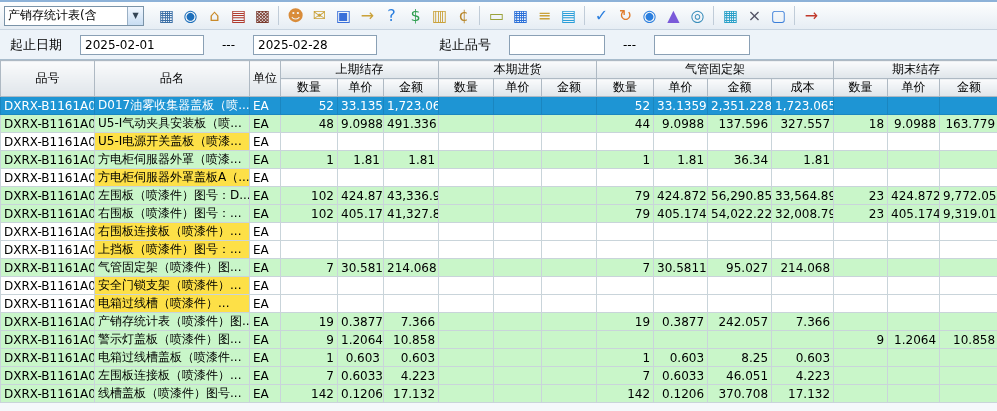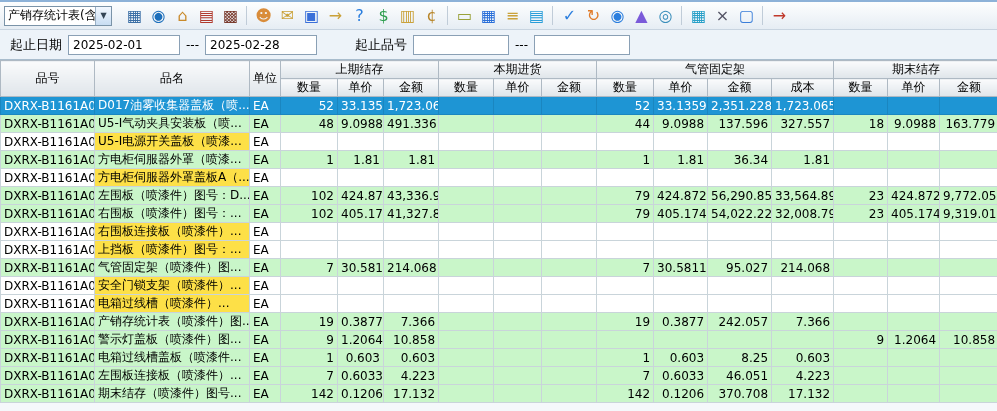--- a/index.html
+++ b/index.html
@@ -2,33 +2,33 @@
 <html><head>
 <meta charset="utf-8">
 <style>
   *{margin:0;padding:0;box-sizing:border-box}
   html,body{width:997px;height:411px;overflow:hidden}
   body{font-family:"DejaVu Sans","Liberation Sans",sans-serif;font-size:12px;background:#f5f8fb}
 
   
   .toolbar{height:30px;display:flex;align-items:center;gap:1px;padding:0 4px;
     background:linear-gradient(#fdfefe,#e6edf4);border-top:2px solid #8db2d8;border-bottom:1px solid #c8d4e0}
-  .combo{width:108px;height:20px;background:#fff;border:1px solid #7a93a8;display:flex;align-items:center;margin-right:10px;cursor:pointer}
+  .combo{width:140px;height:20px;background:#fff;border:1px solid #7a93a8;display:flex;align-items:center;margin-right:10px;cursor:pointer}
   .combo-text{flex:1;padding:0 3px;white-space:nowrap;overflow:hidden;font-size:12px}
   .combo-arrow{width:16px;height:18px;background:linear-gradient(#f2f8ff,#c8ddf2);border-left:1px solid #9ab0c5;
     font-size:8px;display:flex;align-items:center;justify-content:center;color:#345}
   .ticon{width:23px;height:23px;display:inline-flex;align-items:center;justify-content:center;font-size:16px;cursor:pointer;border-radius:2px}
   .tsep{width:8px;height:23px;display:inline-block;position:relative}
   .tsep::after{content:"";position:absolute;left:3px;top:2px;bottom:2px;width:1px;background:#c0ccd8}
 
   
-  .filterbar{height:30px;display:flex;align-items:center;background:#edf3f9;border-bottom:1px solid #a8bccd;padding:0 10px;gap:6px}
+  .filterbar{height:30px;display:flex;align-items:center;background:#edf3f9;border-bottom:1px solid #a8bccd;padding:0 10px;gap:18px}
   .flabel{font-size:13px;color:#000;white-space:nowrap}
   .finput{height:20px;border:1px solid #8aa0b5;background:#fff;font-size:12px;padding:0 4px;font-family:inherit}
-  .finput.date{width:112px}
+  .finput.date{width:124px}
   .finput.item{width:96px}
   .fsep{color:#000}
   .gap{width:26px}
 
   
   table{border-collapse:collapse;table-layout:fixed;width:997px;background:#fff}
   th{background:linear-gradient(#fafbfc,#dfe5ea);border:1px solid #aeb9c3;font-weight:normal;
      font-size:12px;height:16px;padding:0 2px;overflow:hidden;white-space:nowrap;text-align:center;cursor:default}
   td{border:1px solid #c9d4da;height:18px;padding:0 3px;overflow:hidden;white-space:nowrap;font-size:12px}
   td.num{text-align:right}
@@ -421,21 +421,21 @@
         <td class="num">7</td>
         <td class="num">0.6033</td>
         <td class="num">46.051</td>
         <td class="num">4.223</td>
         <td class="num"></td>
         <td class="num"></td>
         <td class="num"></td>
       </tr>
       <tr class="green">
         <td>DXRX-B1161A0...</td>
-        <td class="name">期末结存（喷漆件）图号...</td>
+        <td class="name">线槽盖板（喷漆件）图号...</td>
         <td>EA</td>
         <td class="num">142</td>
         <td class="num">0.1206</td>
         <td class="num">17.132</td>
         <td class="num"></td>
         <td class="num"></td>
         <td class="num"></td>
         <td class="num">142</td>
         <td class="num">0.1206</td>
         <td class="num">370.708</td>

